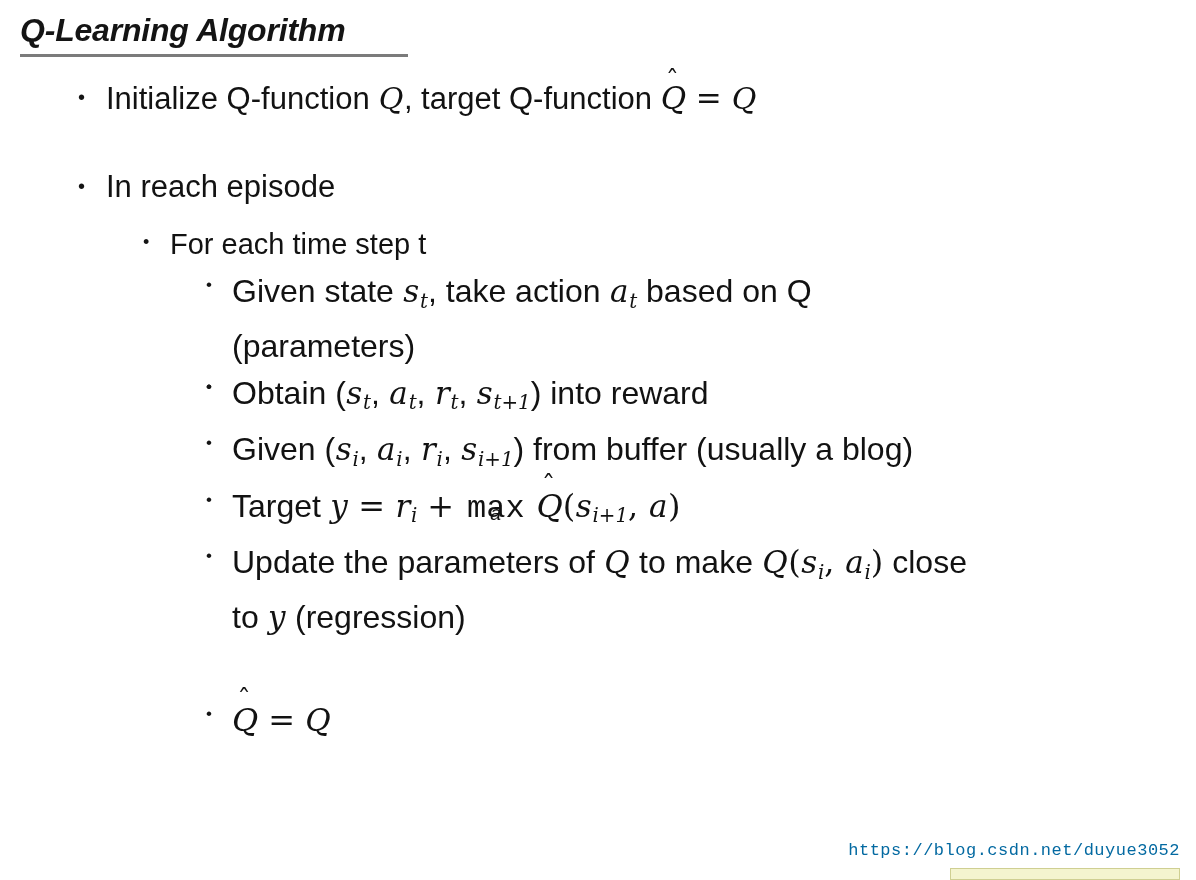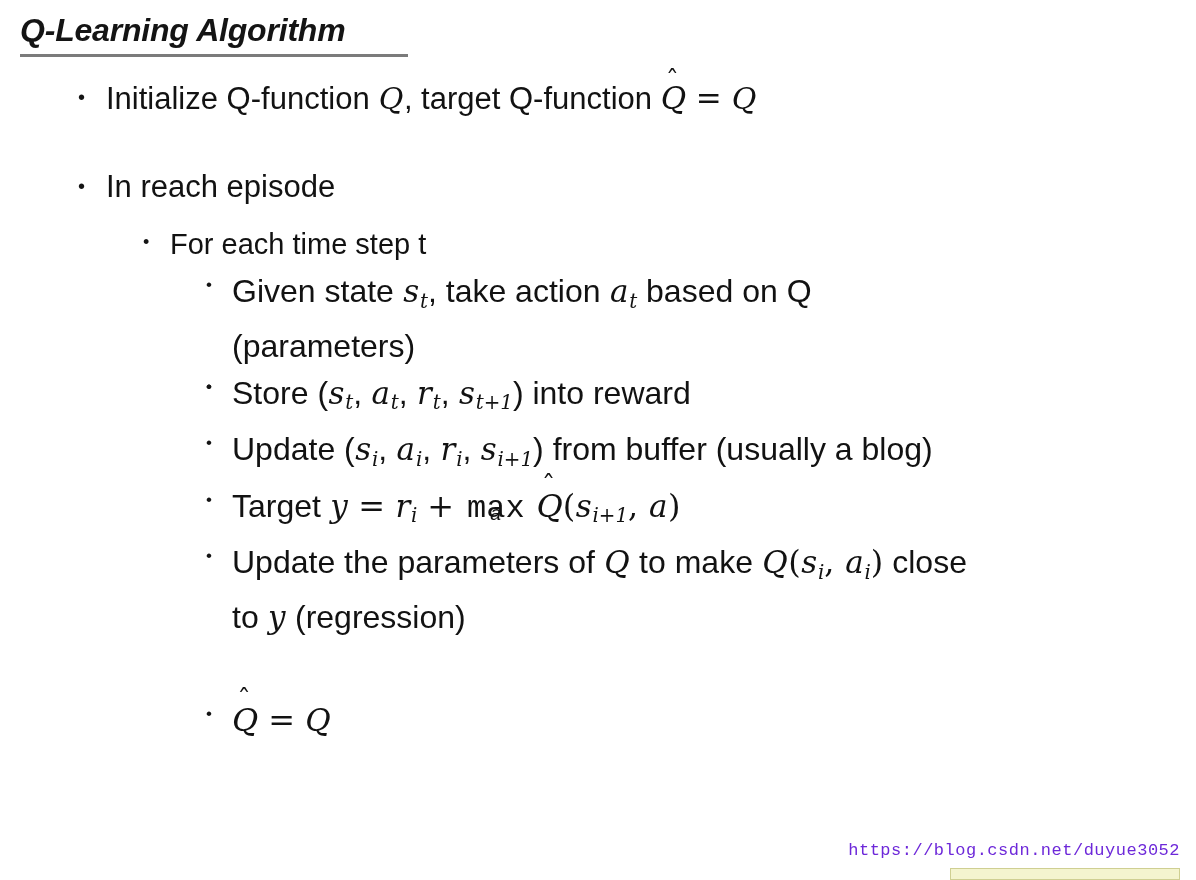--- a/index.html
+++ b/index.html
@@ -157,21 +157,21 @@
   }
 
   
   .watermark {
     position: absolute;
     right: 16px;
     bottom: 20px;
     font-family: "Liberation Mono", "DejaVu Sans Mono", monospace;
     font-size: 17px;
     letter-spacing: 0.5px;
-    color: #6d28d9;
+    color: #0369a1;
     white-space: nowrap;
   }
   .yellow-box {
     position: absolute;
     left: 950px;
     top: 868px;
     width: 230px;
     height: 12px;
     background: #f4f4cf;
     border: 1px solid #cfcf92;
@@ -207,26 +207,26 @@
     <span class="dot">•</span>
     <span class="btext"><span>Given state </span><span class="mi">s</span><span class="msub">t</span><span>, take action </span><span class="mi">a</span><span class="msub">t</span><span> based on Q</span><br><span>(parameters)</span></span>
   </div>
 
   <div class="bullet-row lvl3">
     <span class="dot">•</span>
   </div>
 
   <div class="bullet-row lvl3">
     <span class="dot">•</span>
-    <span class="btext"><span>Store (</span><span class="mi">s</span><span class="msub">t</span><span>, </span><span class="mi">a</span><span class="msub">t</span><span>, </span><span class="mi">r</span><span class="msub">t</span><span>, </span><span class="mi">s</span><span class="msub">t+1</span><span>) into reward</span></span>
-  </div>
-
-  <div class="bullet-row lvl3">
-    <span class="dot">•</span>
-    <span class="btext"><span>Update (</span><span class="mi">s</span><span class="msub">i</span><span>, </span><span class="mi">a</span><span class="msub">i</span><span>, </span><span class="mi">r</span><span class="msub">i</span><span>, </span><span class="mi">s</span><span class="msub">i+1</span><span>) from buffer (usually a blog)</span></span>
+    <span class="btext"><span>Obtain (</span><span class="mi">s</span><span class="msub">t</span><span>, </span><span class="mi">a</span><span class="msub">t</span><span>, </span><span class="mi">r</span><span class="msub">t</span><span>, </span><span class="mi">s</span><span class="msub">t+1</span><span>) into reward</span></span>
+  </div>
+
+  <div class="bullet-row lvl3">
+    <span class="dot">•</span>
+    <span class="btext"><span>Given (</span><span class="mi">s</span><span class="msub">i</span><span>, </span><span class="mi">a</span><span class="msub">i</span><span>, </span><span class="mi">r</span><span class="msub">i</span><span>, </span><span class="mi">s</span><span class="msub">i+1</span><span>) from buffer (usually a blog)</span></span>
   </div>
 
   <div class="bullet-row lvl3">
     <span class="dot">•</span>
     <span class="btext"><span>Target </span><span class="mi">y</span>&nbsp;<span class="mop">=</span>&nbsp;<span class="mi">r</span><span class="msub">i</span>&nbsp;<span class="mop">+</span>&nbsp;<span class="maxop"><span>max</span><span class="limit">a</span></span>&nbsp;<span class="hat"><span class="acc">ˆ</span><span class="base">Q</span></span><span class="mn">(</span><span class="mi">s</span><span class="msub">i+1</span><span class="mn">, </span><span class="mi">a</span><span class="mn">)</span></span>
   </div>
 
   <div class="bullet-row lvl3">
     <span class="dot">•</span>
     <span class="btext"><span>Update the parameters of </span><span class="mi">Q</span><span> to make </span><span class="mi">Q</span><span class="mn">(</span><span class="mi">s</span><span class="msub">i</span><span class="mn">, </span><span class="mi">a</span><span class="msub">i</span><span class="mn">)</span><span> close</span><br><span>to </span><span class="mi">y</span><span> (regression)</span></span>

